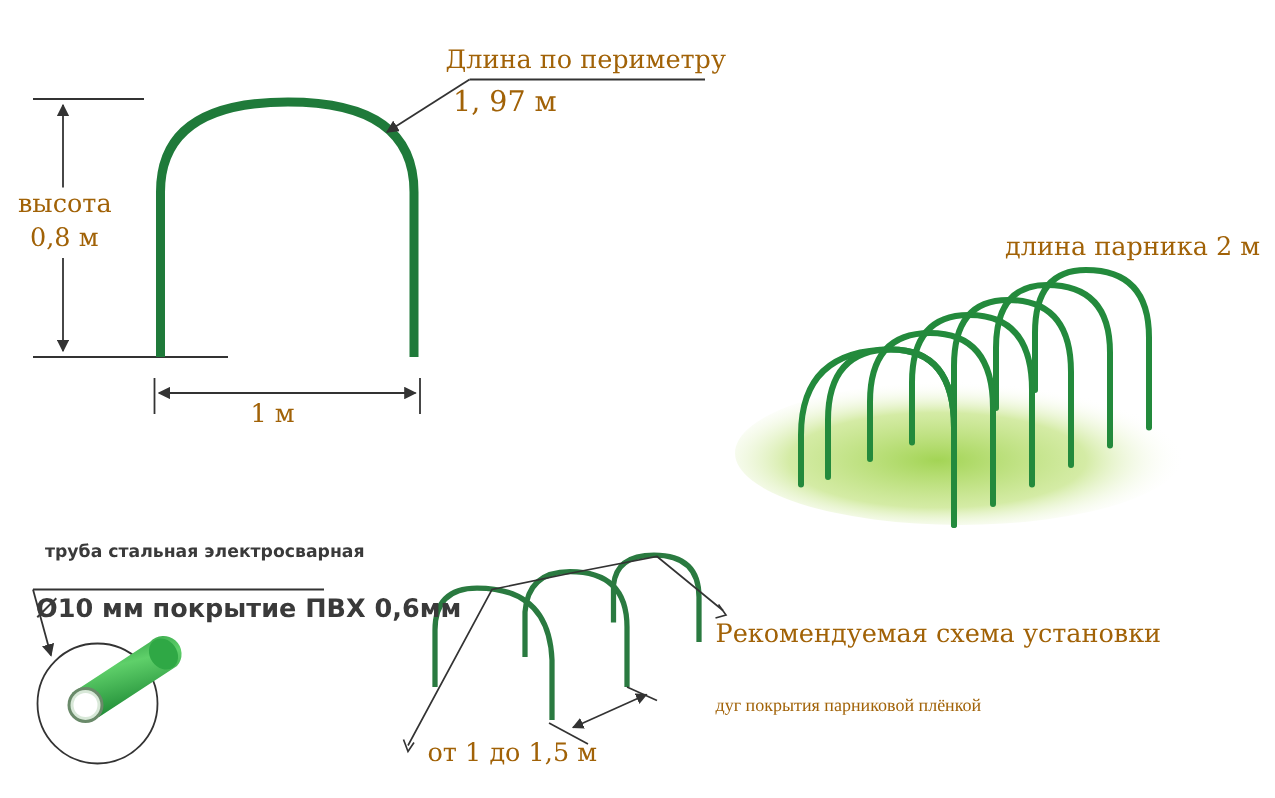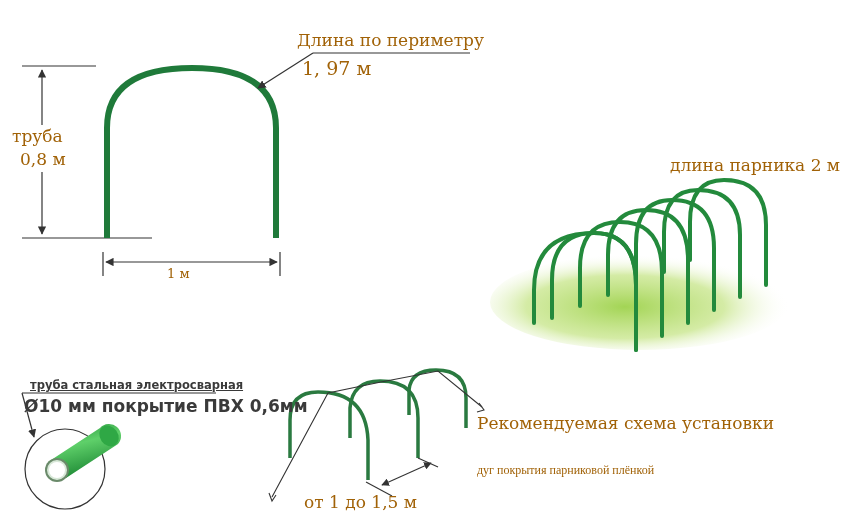--- a/index.html
+++ b/index.html
@@ -84,24 +84,24 @@
       <line x1="418" y1="458" x2="438" y2="467"></line>
       <line x1="382" y1="485" x2="431" y2="463" marker-start="url(#arr)" marker-end="url(#arr)"></line>
     </g>
     <path d="M269,493 l3,8 l4,-6" fill="none" stroke="#333" stroke-width="1.1"></path>
     <path d="M479,403 l5,7 l-7,2" fill="none" stroke="#333" stroke-width="1.1"></path>
   </g>
 </svg>
 
 <div class="lbl" style="left:297px; top:30px; font-size:17px;">Длина по периметру</div>
 <div class="lbl" style="left:302px; top:57px; font-size:19px;">1, 97 м</div>
-<div class="lbl" style="left:12px; top:126px; font-size:17px;">труба</div>
+<div class="lbl" style="left:12px; top:126px; font-size:17px;">высота</div>
 <div class="lbl" style="left:20px; top:149px; font-size:17px;">0,8 м</div>
-<div class="lbl" style="left:167px; top:266px; font-size:13px;">1 м</div>
+<div class="lbl" style="left:167px; top:266px; font-size:17px;">1 м</div>
 
 <div class="lbl" style="left:670px; top:155px; font-size:17px;">длина парника 2 м</div>
 
-<div class="lbl-sans" style="left:30px; top:378px; font-size:11.5px;text-decoration:underline;">труба стальная электросварная</div>
+<div class="lbl-sans" style="left:30px; top:360px; font-size:11.5px;">труба стальная электросварная</div>
 <div class="lbl-sans" style="left:24px; top:396px; font-size:17px;">Ø10 мм покрытие ПВХ 0,6мм</div>
 
-<div class="lbl" style="left:285px; top:492px; font-size:17px;margin-left:19px;">от 1 до 1,5 м</div>
+<div class="lbl" style="left:285px; top:492px; font-size:17px;">от 1 до 1,5 м</div>
 <div class="lbl" style="left:477px; top:413px; font-size:17px;text-align:center;">Рекомендуемая схема установки</div>
 <div class="lbl" style="left:477px; top:463px; font-size:12px;font-family:Liberation Serif, serif;">дуг покрытия парниковой плёнкой</div>
 
 </body></html>

